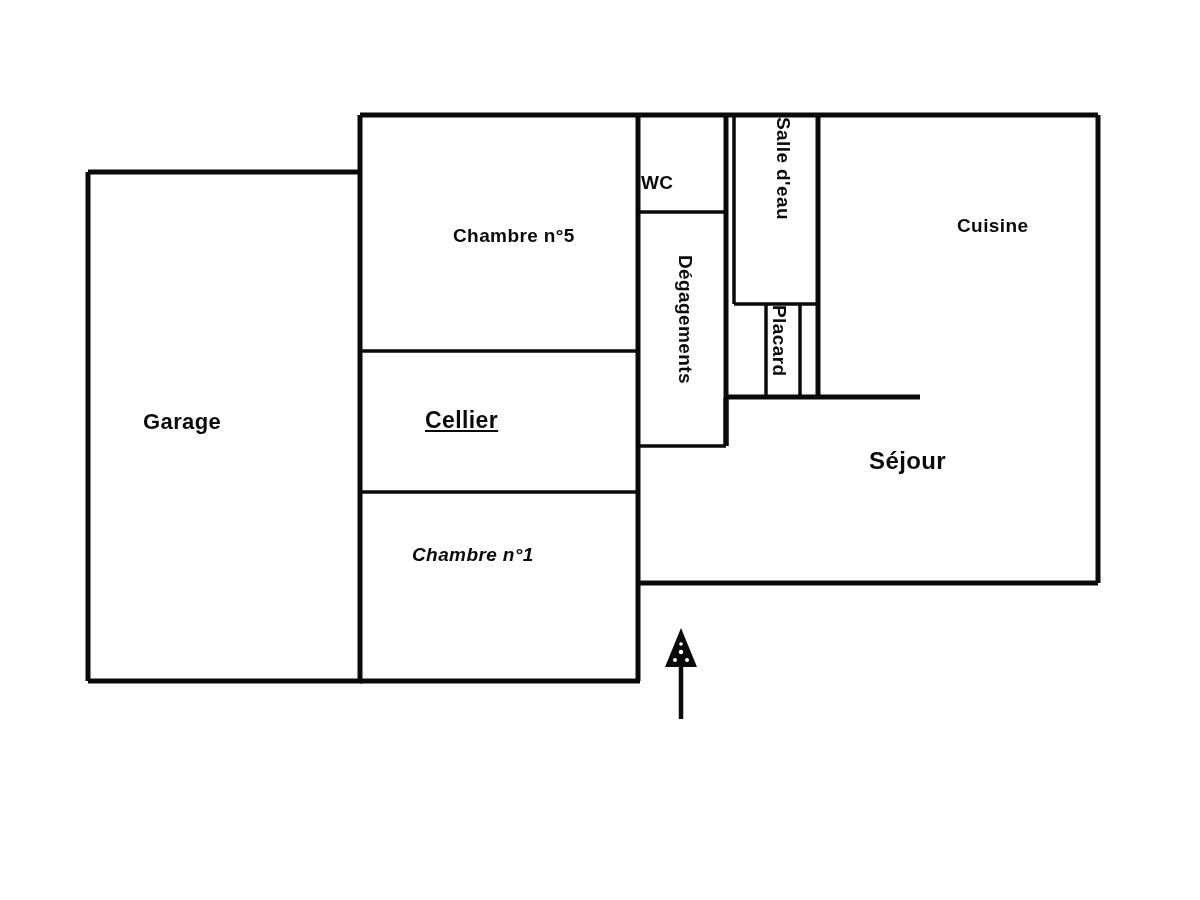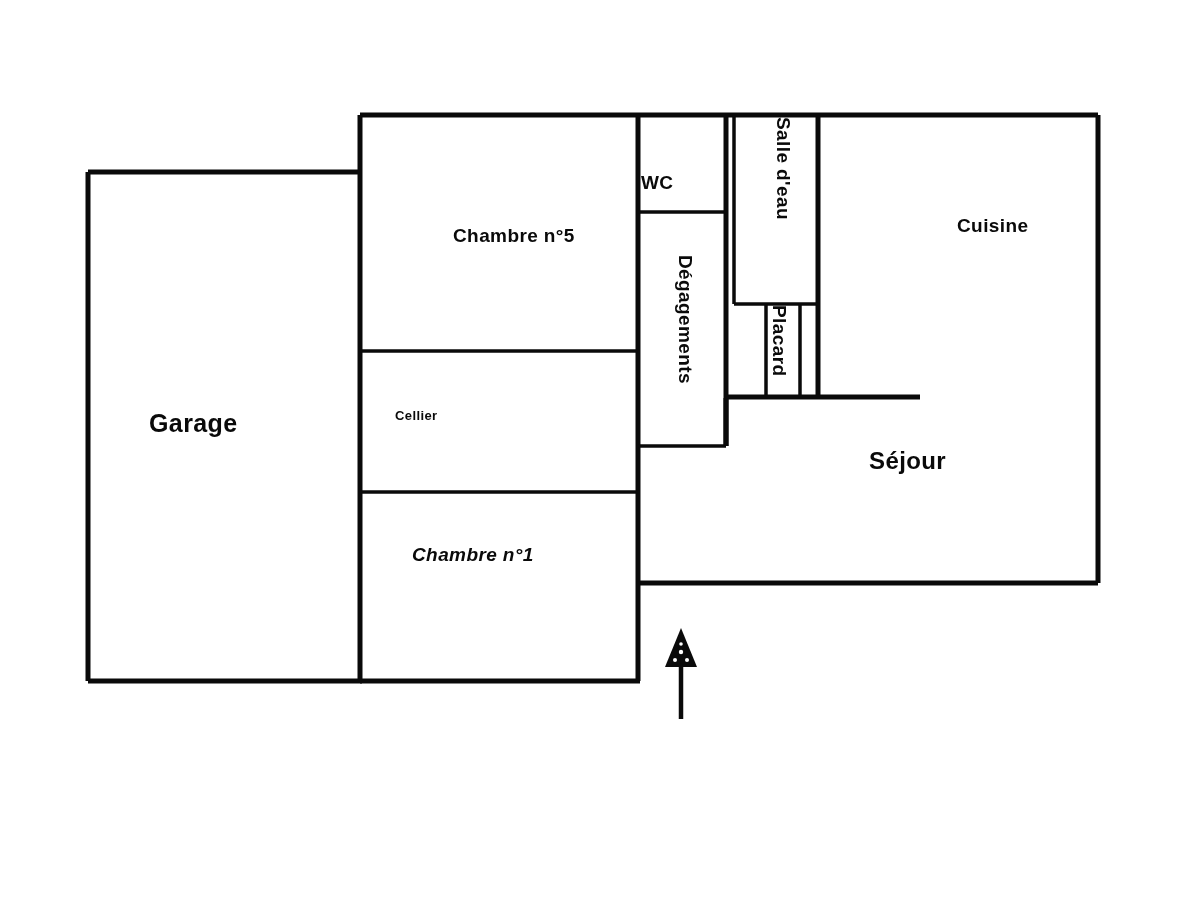--- a/index.html
+++ b/index.html
@@ -29,23 +29,23 @@
   .room-label {
     position: absolute;
     color: #0a0a0a;
     font-family: "Liberation Sans", sans-serif;
     font-weight: bold;
     white-space: nowrap;
     letter-spacing: 0.4px;
     line-height: 1;
     user-select: none;
   }
-  .lbl-garage      { left: 149px; top: 411px; font-size: 25px; }
+  .lbl-garage      { left: 143px; top: 411px; font-size: 22px; }
   .lbl-chambre2    { left: 453px; top: 226px; font-size: 19px; }
-  .lbl-cellier     { left: 395px; top: 409px; font-size: 13px; }
+  .lbl-cellier     { left: 425px; top: 409px; font-size: 23px; text-decoration: underline; }
   .lbl-chambre1    { left: 412px; top: 545px; font-size: 19px; font-style: italic; }
   .lbl-wc          { left: 641px; top: 173px; font-size: 19px; }
   .lbl-cuisine     { left: 957px; top: 216px; font-size: 19px; }
   .lbl-sejour      { left: 869px; top: 449px; font-size: 24px; }
 
   .vert-label {
     position: absolute;
     transform-origin: 0 0;
     transform: rotate(90deg);
     color: #0a0a0a;

